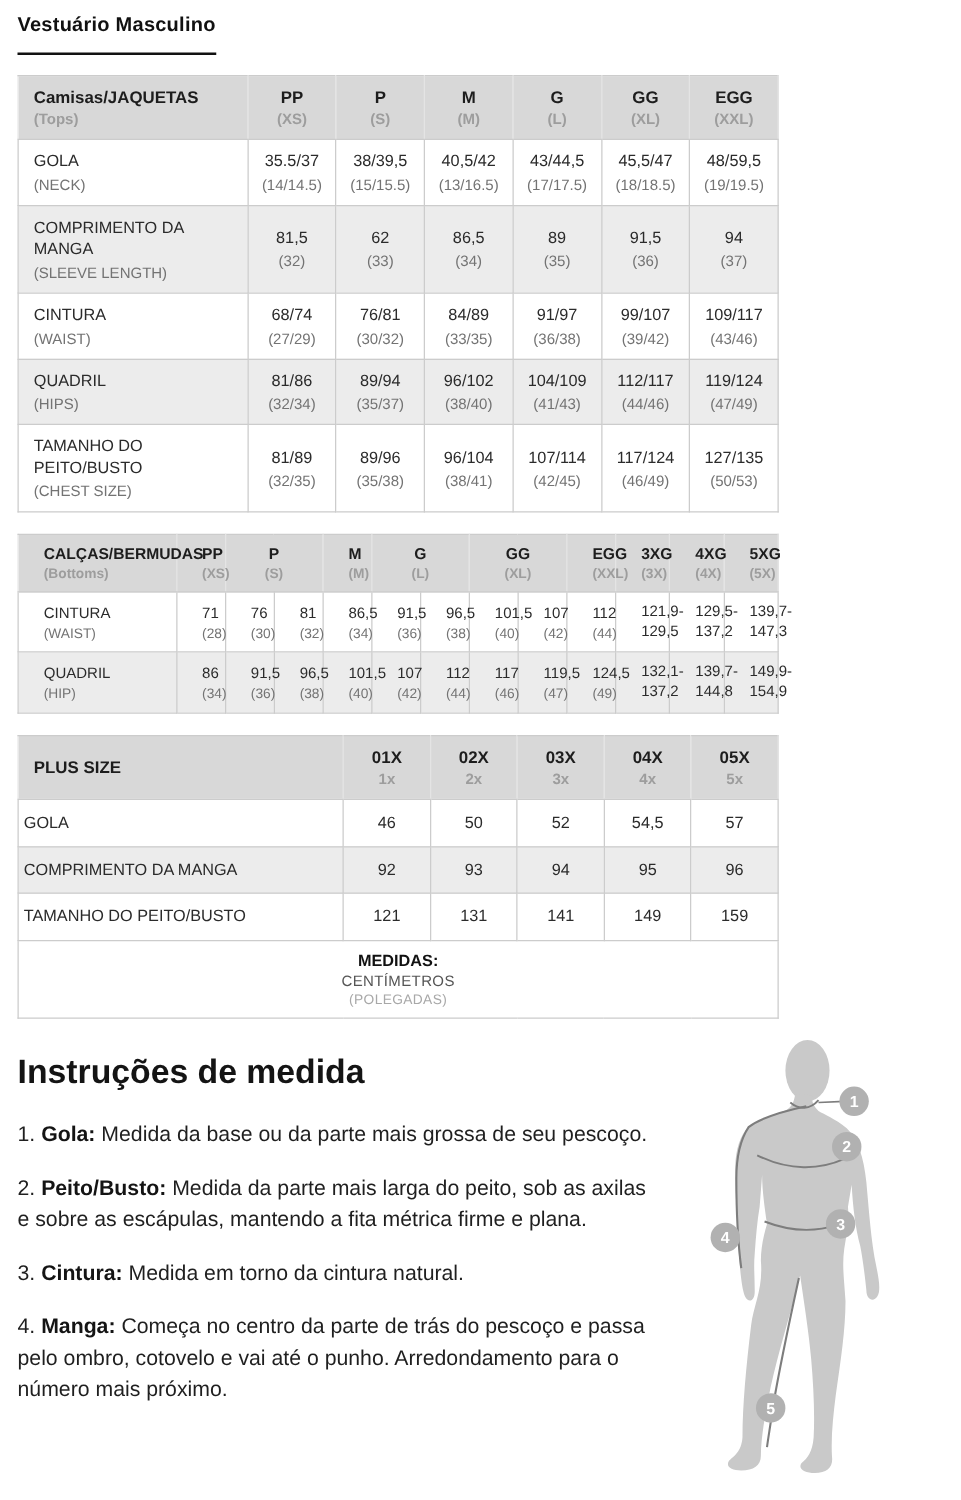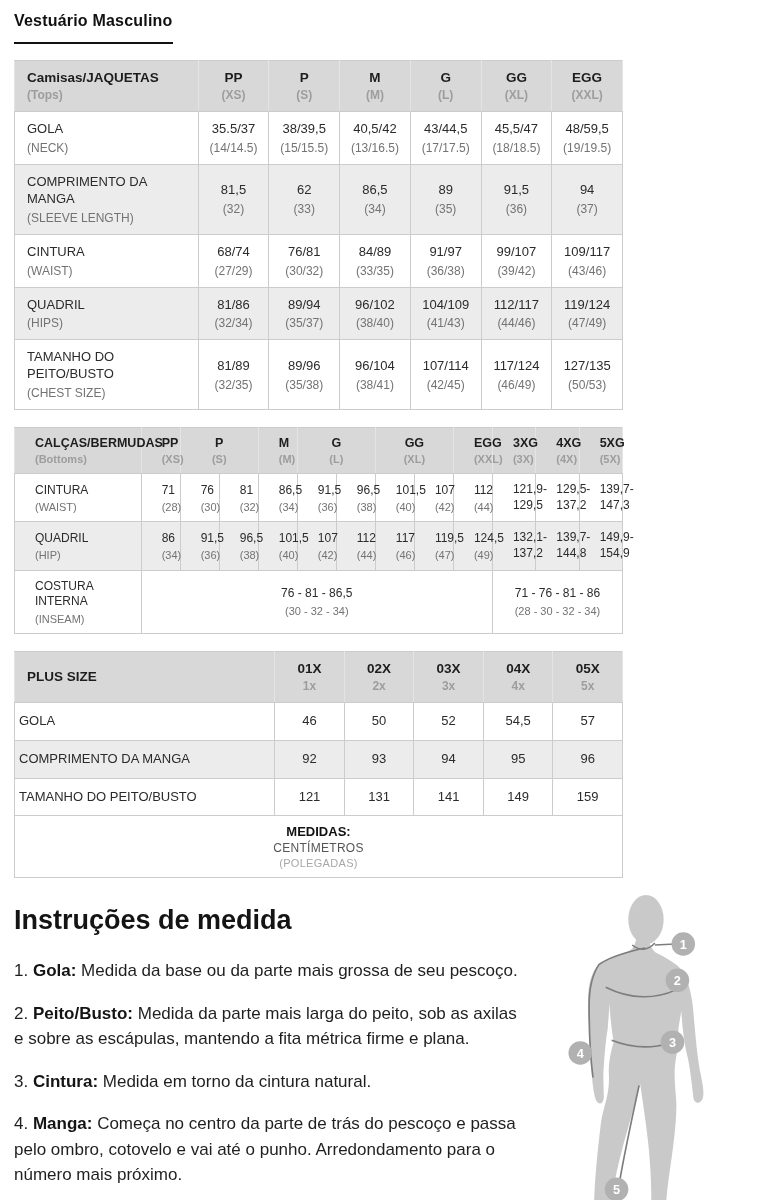--- a/index.html
+++ b/index.html
@@ -415,34 +415,20 @@
             <div class="vs">(49)</div>
           </td>
           <td>
             <div class="vl">132,1-137,2</div>
           </td>
           <td>
             <div class="vl">139,7-144,8</div>
           </td>
           <td>
             <div class="vl">149,9-154,9</div>
-          </td>
-        </tr>
-        <tr>
-          <td class="labelcell">
-            <div class="vl">COSTURA INTERNA</div>
-            <div class="vs">(INSEAM)</div>
-          </td>
-          <td colspan="9">
-            <div class="vl">76 - 81 - 86,5</div>
-            <div class="vs">(30 - 32 - 34)</div>
-          </td>
-          <td colspan="3">
-            <div class="vl">71 - 76 - 81 - 86</div>
-            <div class="vs">(28 - 30 - 32 - 34)</div>
           </td>
         </tr>
       </tbody>
   </table>
 
   <table class="sizetable" id="plus-table">
     <colgroup>
       <col style="width:42.8%">
         <col style="width:11.44%">
         <col style="width:11.44%">

